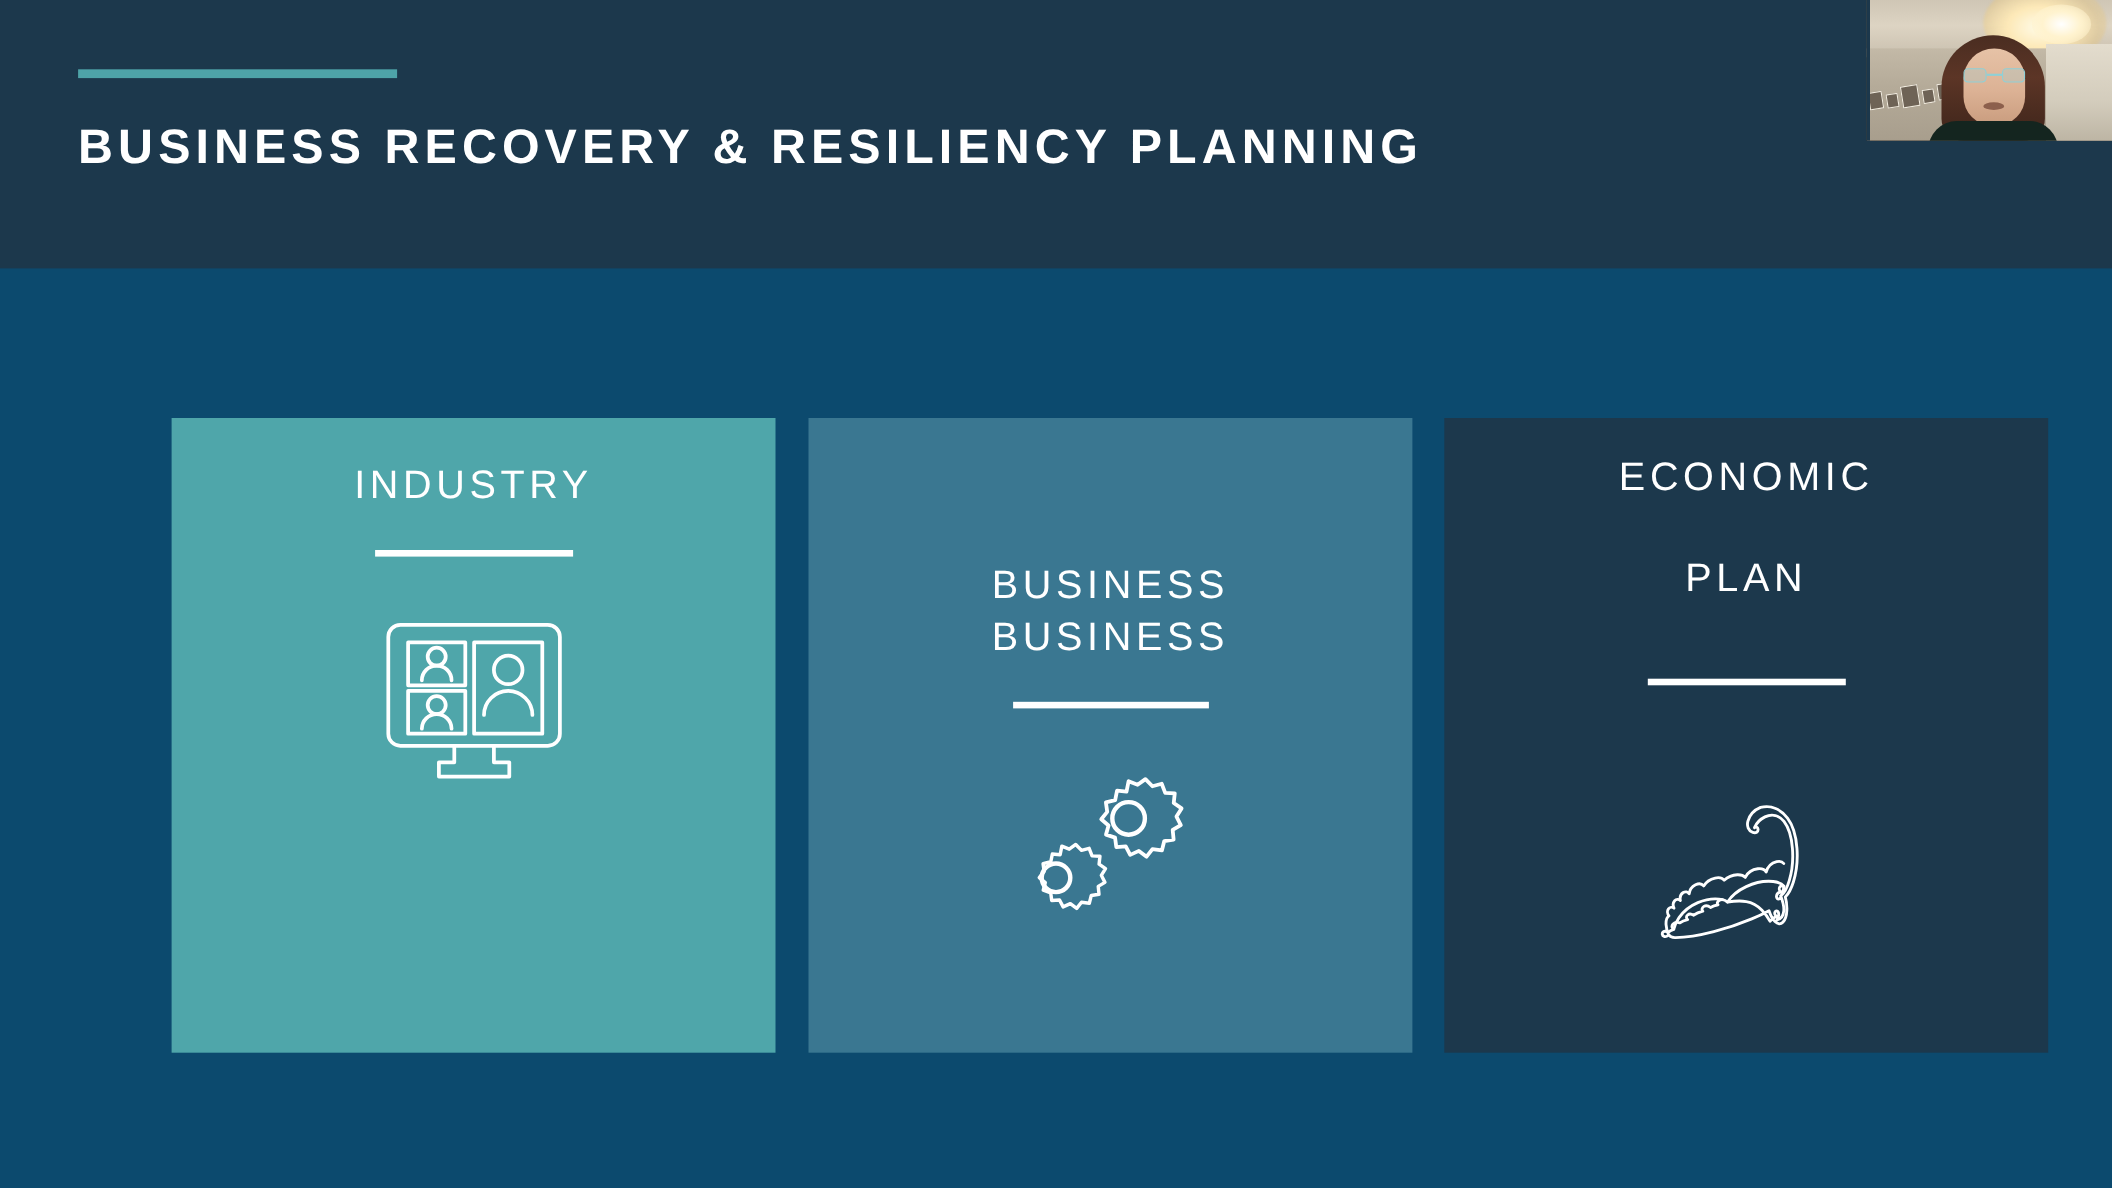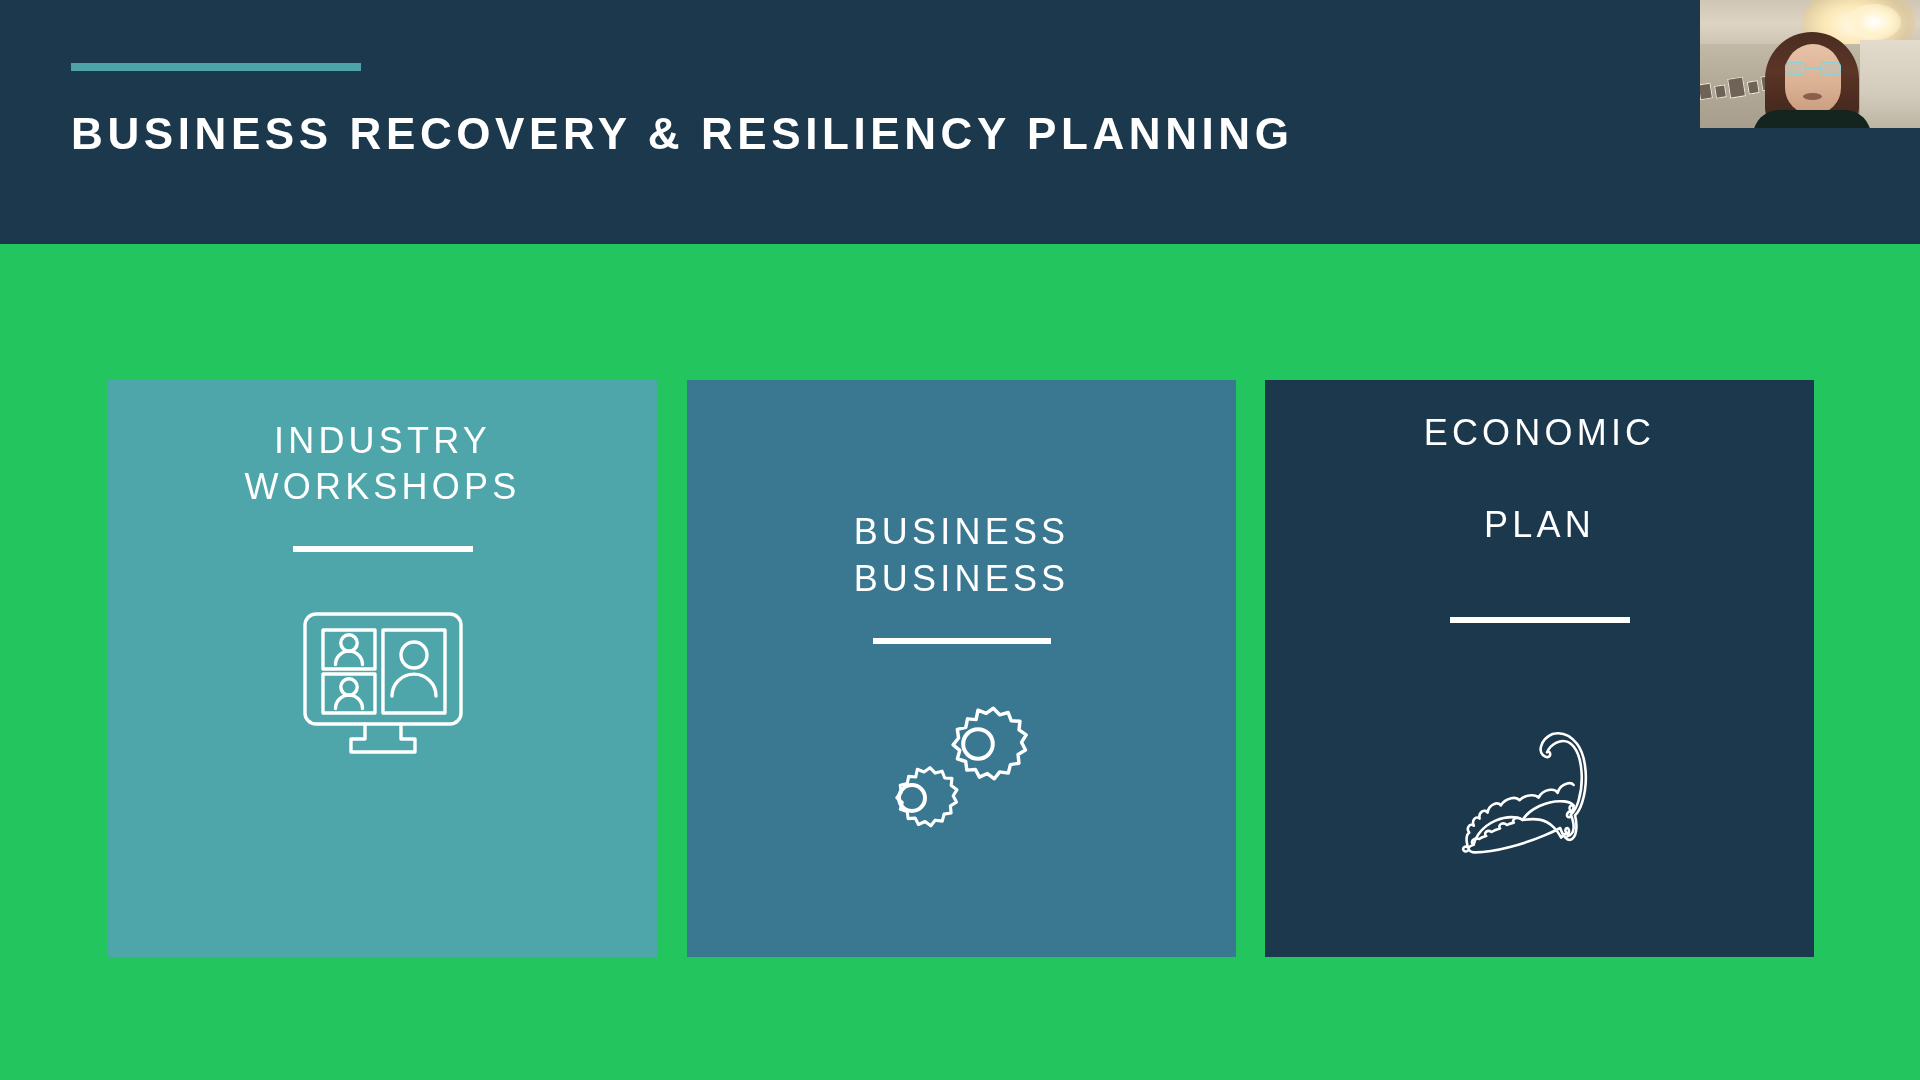--- a/index.html
+++ b/index.html
@@ -9,21 +9,21 @@
     height: 1080px;
     overflow: hidden;
     background: #ffffff;
     font-family: "Liberation Sans", sans-serif;
   }
 
   .slide {
     position: relative;
     width: 1920px;
     height: 1080px;
-    background: #22c55e;
+    background: #0c4a6e;
   }
 
   
   .header {
     position: absolute;
     left: 0;
     top: 0;
     width: 1920px;
     height: 244px;
     background: #1c384c;
@@ -182,20 +182,21 @@
   }
 
   .card {
     position: absolute;
     top: 380px;
     width: 549px;
     height: 577px;
     display: flex;
     flex-direction: column;
     align-items: center;
+    margin-left: 48px;
   }
 
   .card.c1 { left: 108px; background: #4fa6aa; }
   .card.c2 { left: 687px; background: #3a7791; justify-content: center; }
   .card.c3 { left: 1265px; background: #1c384c; gap: 41px; }
 
   .card-title {
     margin-top: 38px;
     width: 100%;
     text-align: center;
@@ -267,21 +268,20 @@
         <div class="wc-edgeL"></div>
       </div>
     </div>
   </div>
 
   <div class="cards">
 
     <div class="card c1">
       <div class="card-title">
         <span>INDUSTRY</span><br>
-        <span>WORKSHOPS</span>
       </div>
       <div class="card-rule"></div>
       <div class="card-icon">
         <svg width="180" height="160" viewBox="0 0 180 160" fill="none" stroke="#ffffff" stroke-width="3.4" stroke-linecap="round" stroke-linejoin="round">
 
           <rect x="12" y="10" width="156" height="110" rx="11" ry="11"></rect>
 
           <rect x="30" y="26" width="52" height="39"></rect>
 
           <rect x="30" y="70" width="52" height="39"></rect>

